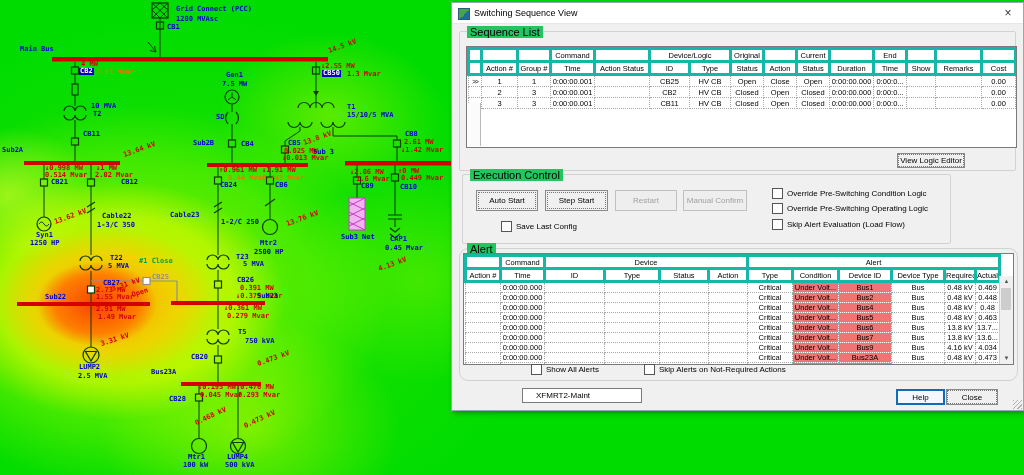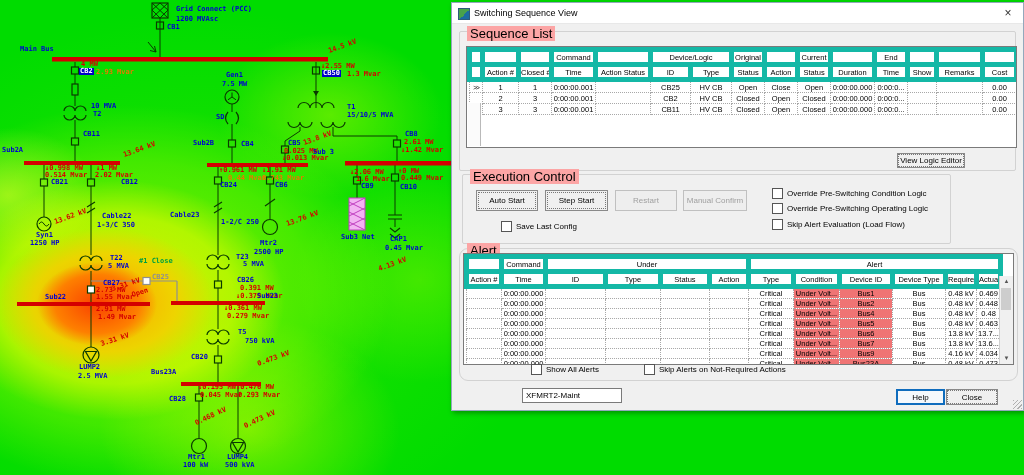--- a/index.html
+++ b/index.html
@@ -25,40 +25,40 @@
   .dlabel{position:absolute;font:bold 7px "DejaVu Sans Mono",monospace;line-height:7px;white-space:nowrap;transform-origin:0 100%;}
   
   .dialog{position:absolute;left:451px;top:2px;width:571px;height:407px;background:#f0f0f0;
           border:1px solid #93a8bc;box-shadow:2px 2px 5px rgba(0,0,0,.35);font-size:8px;color:#000;}
   .titlebar{position:absolute;left:0;top:0;right:0;height:20px;background:#ffffff;border-bottom:1px solid #e8e8e8;}
   .app-icon{position:absolute;left:6px;top:5px;width:10px;height:10px;border:1px solid #2c5c7c;
             background:linear-gradient(135deg,#49a34a 55%,#1c6ea0 55%);}
   .wtitle{position:absolute;left:22px;top:5px;font-size:9px;}
   .close-btn{position:absolute;right:4px;top:2px;width:22px;height:16px;text-align:center;line-height:16px;font-size:12px;color:#333;}
   .groupbox{position:absolute;border:1px solid #d2d2d2;border-radius:2px;}
-  .glabel{position:absolute;top:-6px;left:7px;background:#fca5a5;padding:0 3px;font-size:13px;}
+  .glabel{position:absolute;top:-6px;left:7px;background:#22c55e;padding:0 3px;font-size:11px;}
   .gridwrap{position:absolute;background:#fff;border:1px solid #7a7a7a;overflow:hidden;}
   table.grid{border-collapse:collapse;table-layout:fixed;font-size:7.5px;}
   table.grid th, table.grid td{padding:0;text-align:center;white-space:nowrap;overflow:hidden;}
-  table.grid th{border:5px solid #14b8a6;font-weight:normal;height:10px;background:#fff;}
+  table.grid th{border:3px solid #14b8a6;font-weight:normal;height:10px;background:#fff;}
   table.grid td{border:1px dotted #a8a8a8;height:10px;background:#fff;}
   table.seq td{height:10px;}
   table.alert td{height:9px;line-height:9px;}
   td.gut, th.gut{background:#fbfbfb;border:1px solid #b9b9b9;}
   td.mark{font-size:6.5px;letter-spacing:-1px;}
   .gutter-ext{position:absolute;left:1px;top:56px;bottom:1px;width:12px;background:#fbfbfb;border-right:1px solid #b9b9b9;}
   .redcell{background:#ef7474 !important;}
   .btn{position:absolute;background:#f0f0f0;border:1px solid #898989;font-size:8px;text-align:center;
        display:flex;align-items:center;justify-content:center;outline:1px dotted #777;outline-offset:-3px;}
   .btn.disabled{color:#9f9f9f;border-color:#c0c0c0;outline:none;background:#eeeeee;}
   .btn.small{outline-offset:-2px;}
   .btn.primary{border:1px solid #0f6cbd;box-shadow:inset 0 0 0 1px #0f6cbd;outline:none;background:#f4f8fc;}
   .chk{position:absolute;display:flex;align-items:center;font-size:8px;white-space:nowrap;}
   .chk .box{width:9px;height:9px;border:1px solid #555;background:#fff;display:inline-block;margin-right:4px;flex:none;}
-  .seqname{position:absolute;font-size:8px;font-family:"Liberation Sans",sans-serif;border:1px solid #7a7a7a;background:#fff;padding:0 3px;height:13px;}
+  .seqname{position:absolute;font-size:8px;font-family:"Liberation Sans",sans-serif;border:1px solid #7a7a7a;background:#fff;padding:0 13px;height:13px;}
   .vscroll{position:absolute;right:0;top:22px;bottom:0;width:13px;background:#f0f0f0;border-left:1px solid #cfcfcf;}
   .vscroll .arr{position:absolute;left:0;width:13px;height:11px;font-size:6px;text-align:center;line-height:11px;color:#555;}
   .vscroll .up{top:0;}
   .vscroll .down{bottom:0;}
   .vscroll .thumb{position:absolute;left:1px;top:12px;width:10px;height:22px;background:#cdcdcd;}
   .grip{position:absolute;right:1px;bottom:1px;width:9px;height:9px;
         background:repeating-linear-gradient(135deg,#b0b0b0 0 1px,transparent 1px 3px);}
 </style>
 </head>
 <body>
@@ -307,21 +307,21 @@
             <th>Current</th>
             <th></th>
             <th>End</th>
             <th></th>
               <th></th>
               <th></th>
           </tr>
           <tr>
             <th class="gut"></th>
             <th>Action #</th>
-              <th>Closed #</th>
+              <th>Group #</th>
             <th>Time</th>
               <th>Action Status</th>
             <th>ID</th>
               <th>Type</th>
             <th>Status</th>
               <th>Action</th>
             <th>Status</th>
               <th>Duration</th>
             <th>Time</th>
               <th>Show</th>
@@ -437,21 +437,21 @@
             <col style="width:46px">
           <col style="width:53px">
             <col style="width:53px">
             <col style="width:31px">
             <col style="width:24px">
         </colgroup>
         <thead>
           <tr>
             <th></th>
             <th>Command</th>
-            <th colspan="4">Under</th>
+            <th colspan="4">Device</th>
             <th colspan="6">Alert</th>
           </tr>
           <tr>
             <th>Action #</th>
               <th>Time</th>
             <th>ID</th>
               <th>Type</th>
             <th>Status</th>
               <th>Action</th>
             <th>Type</th>

